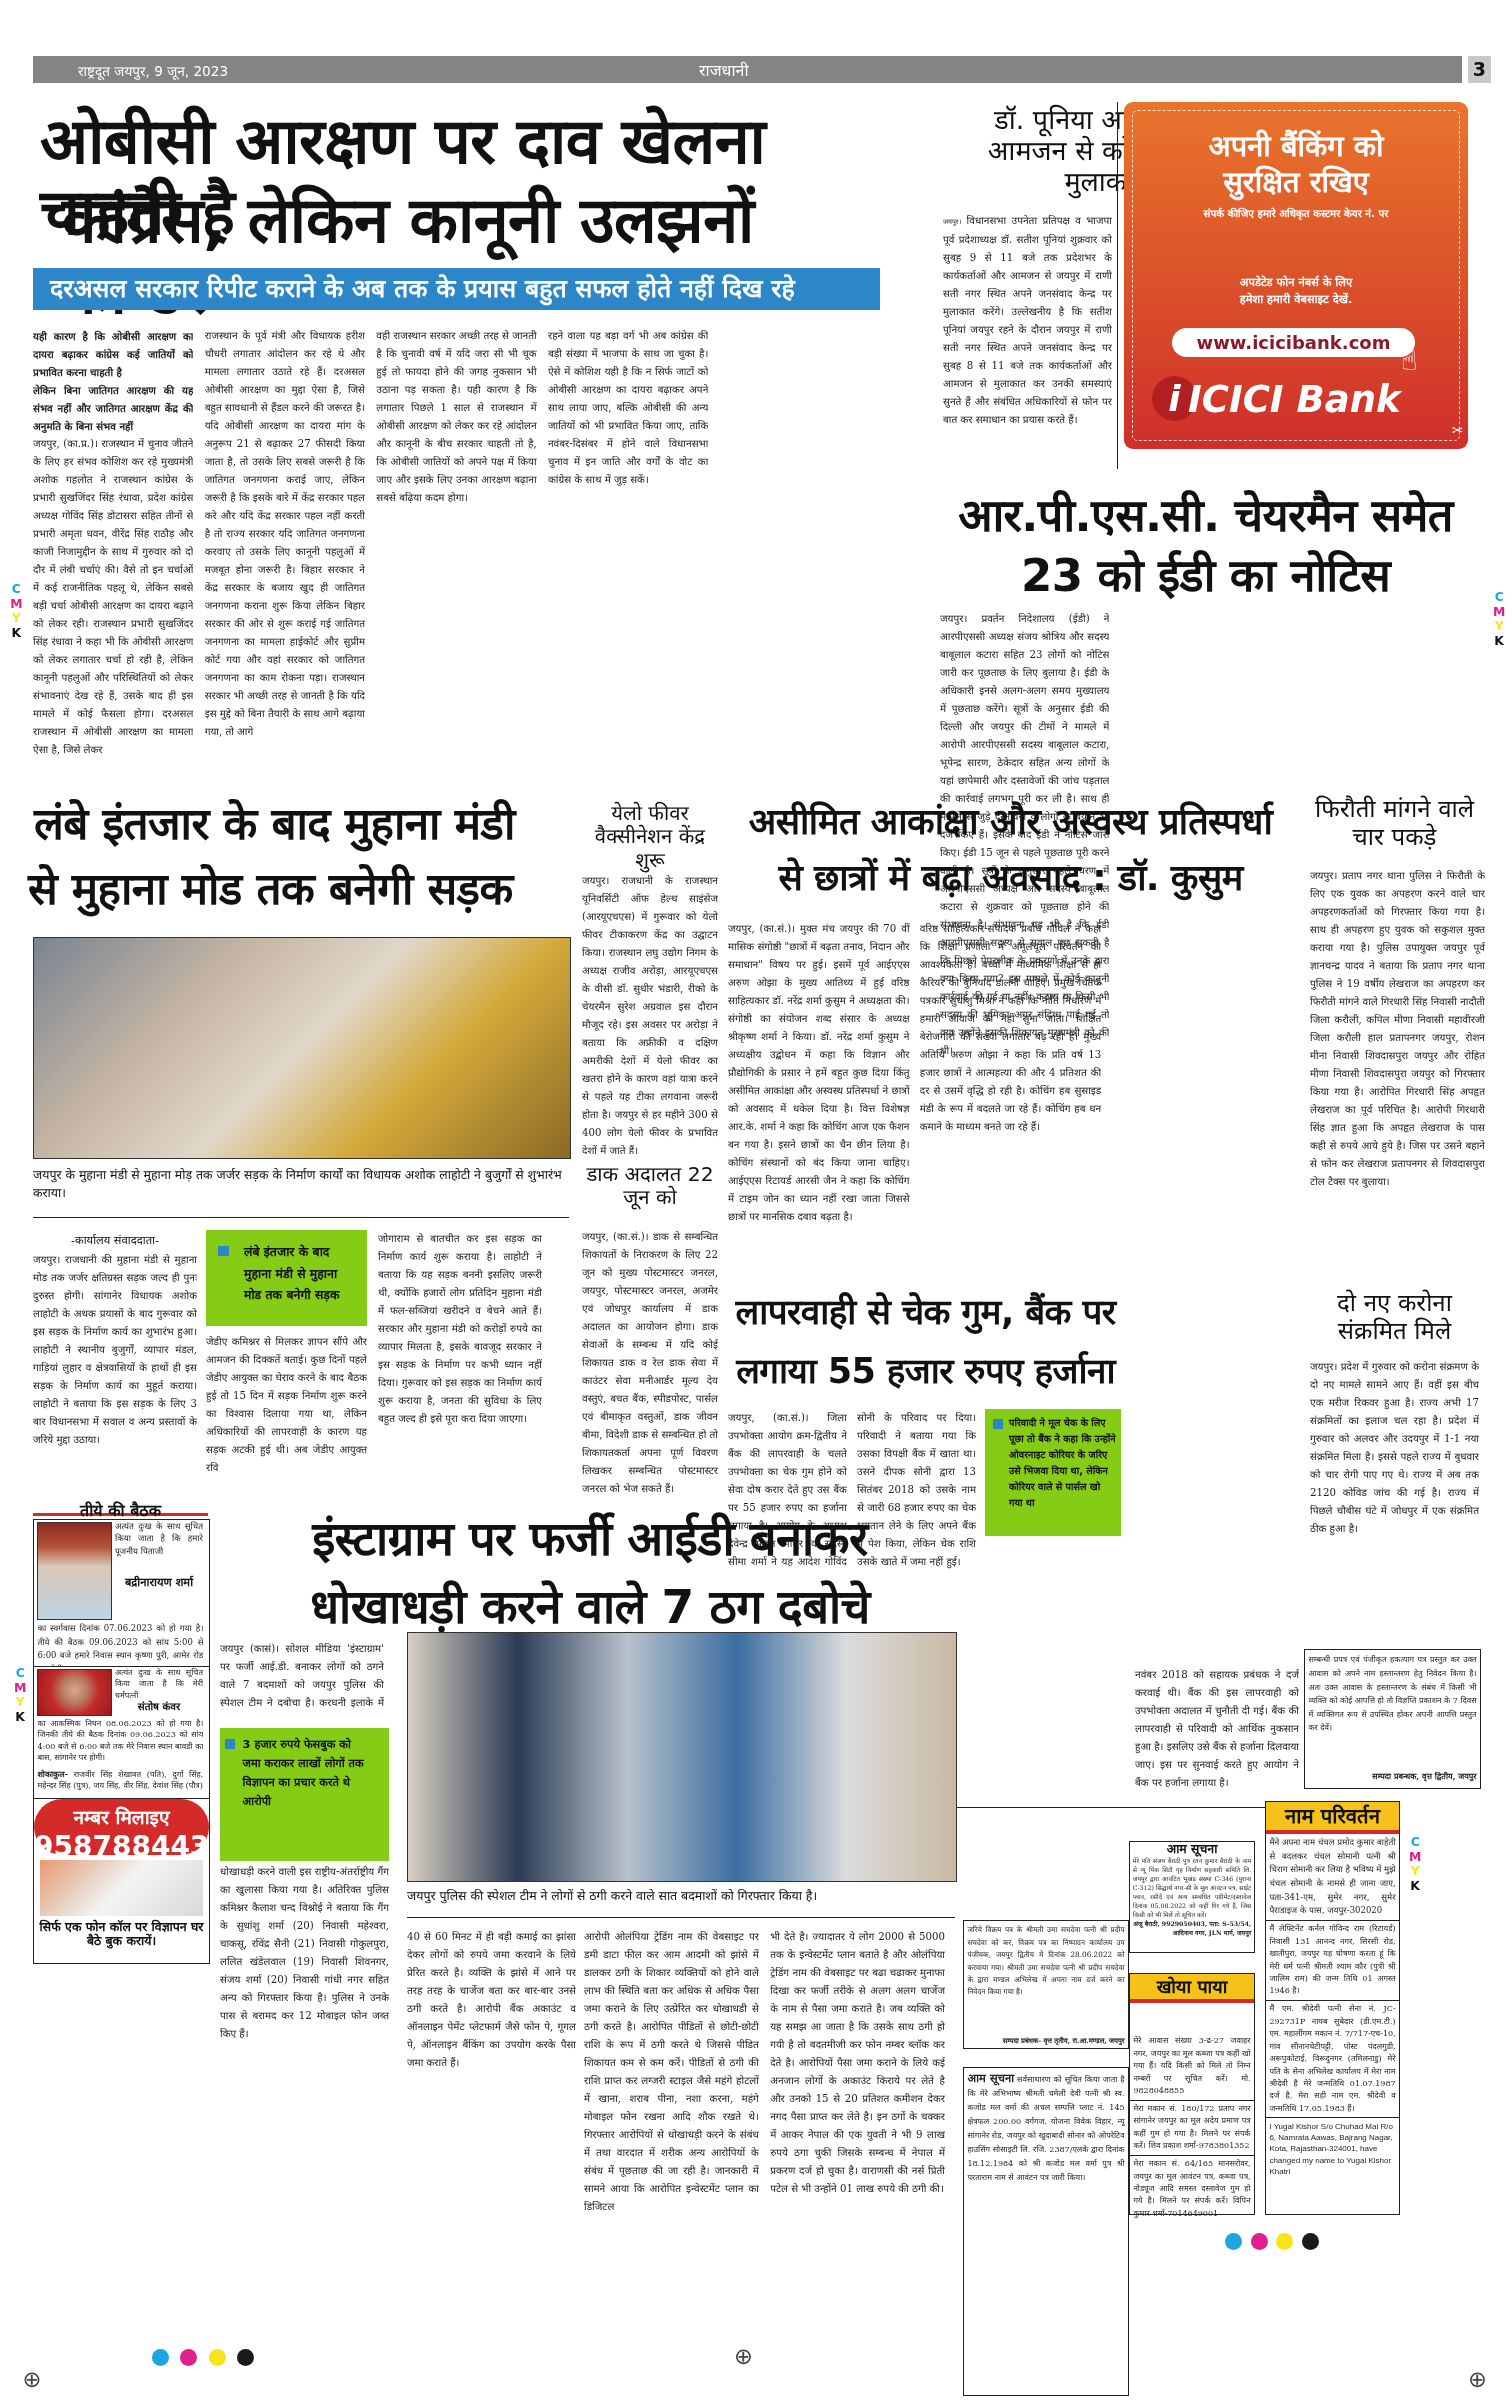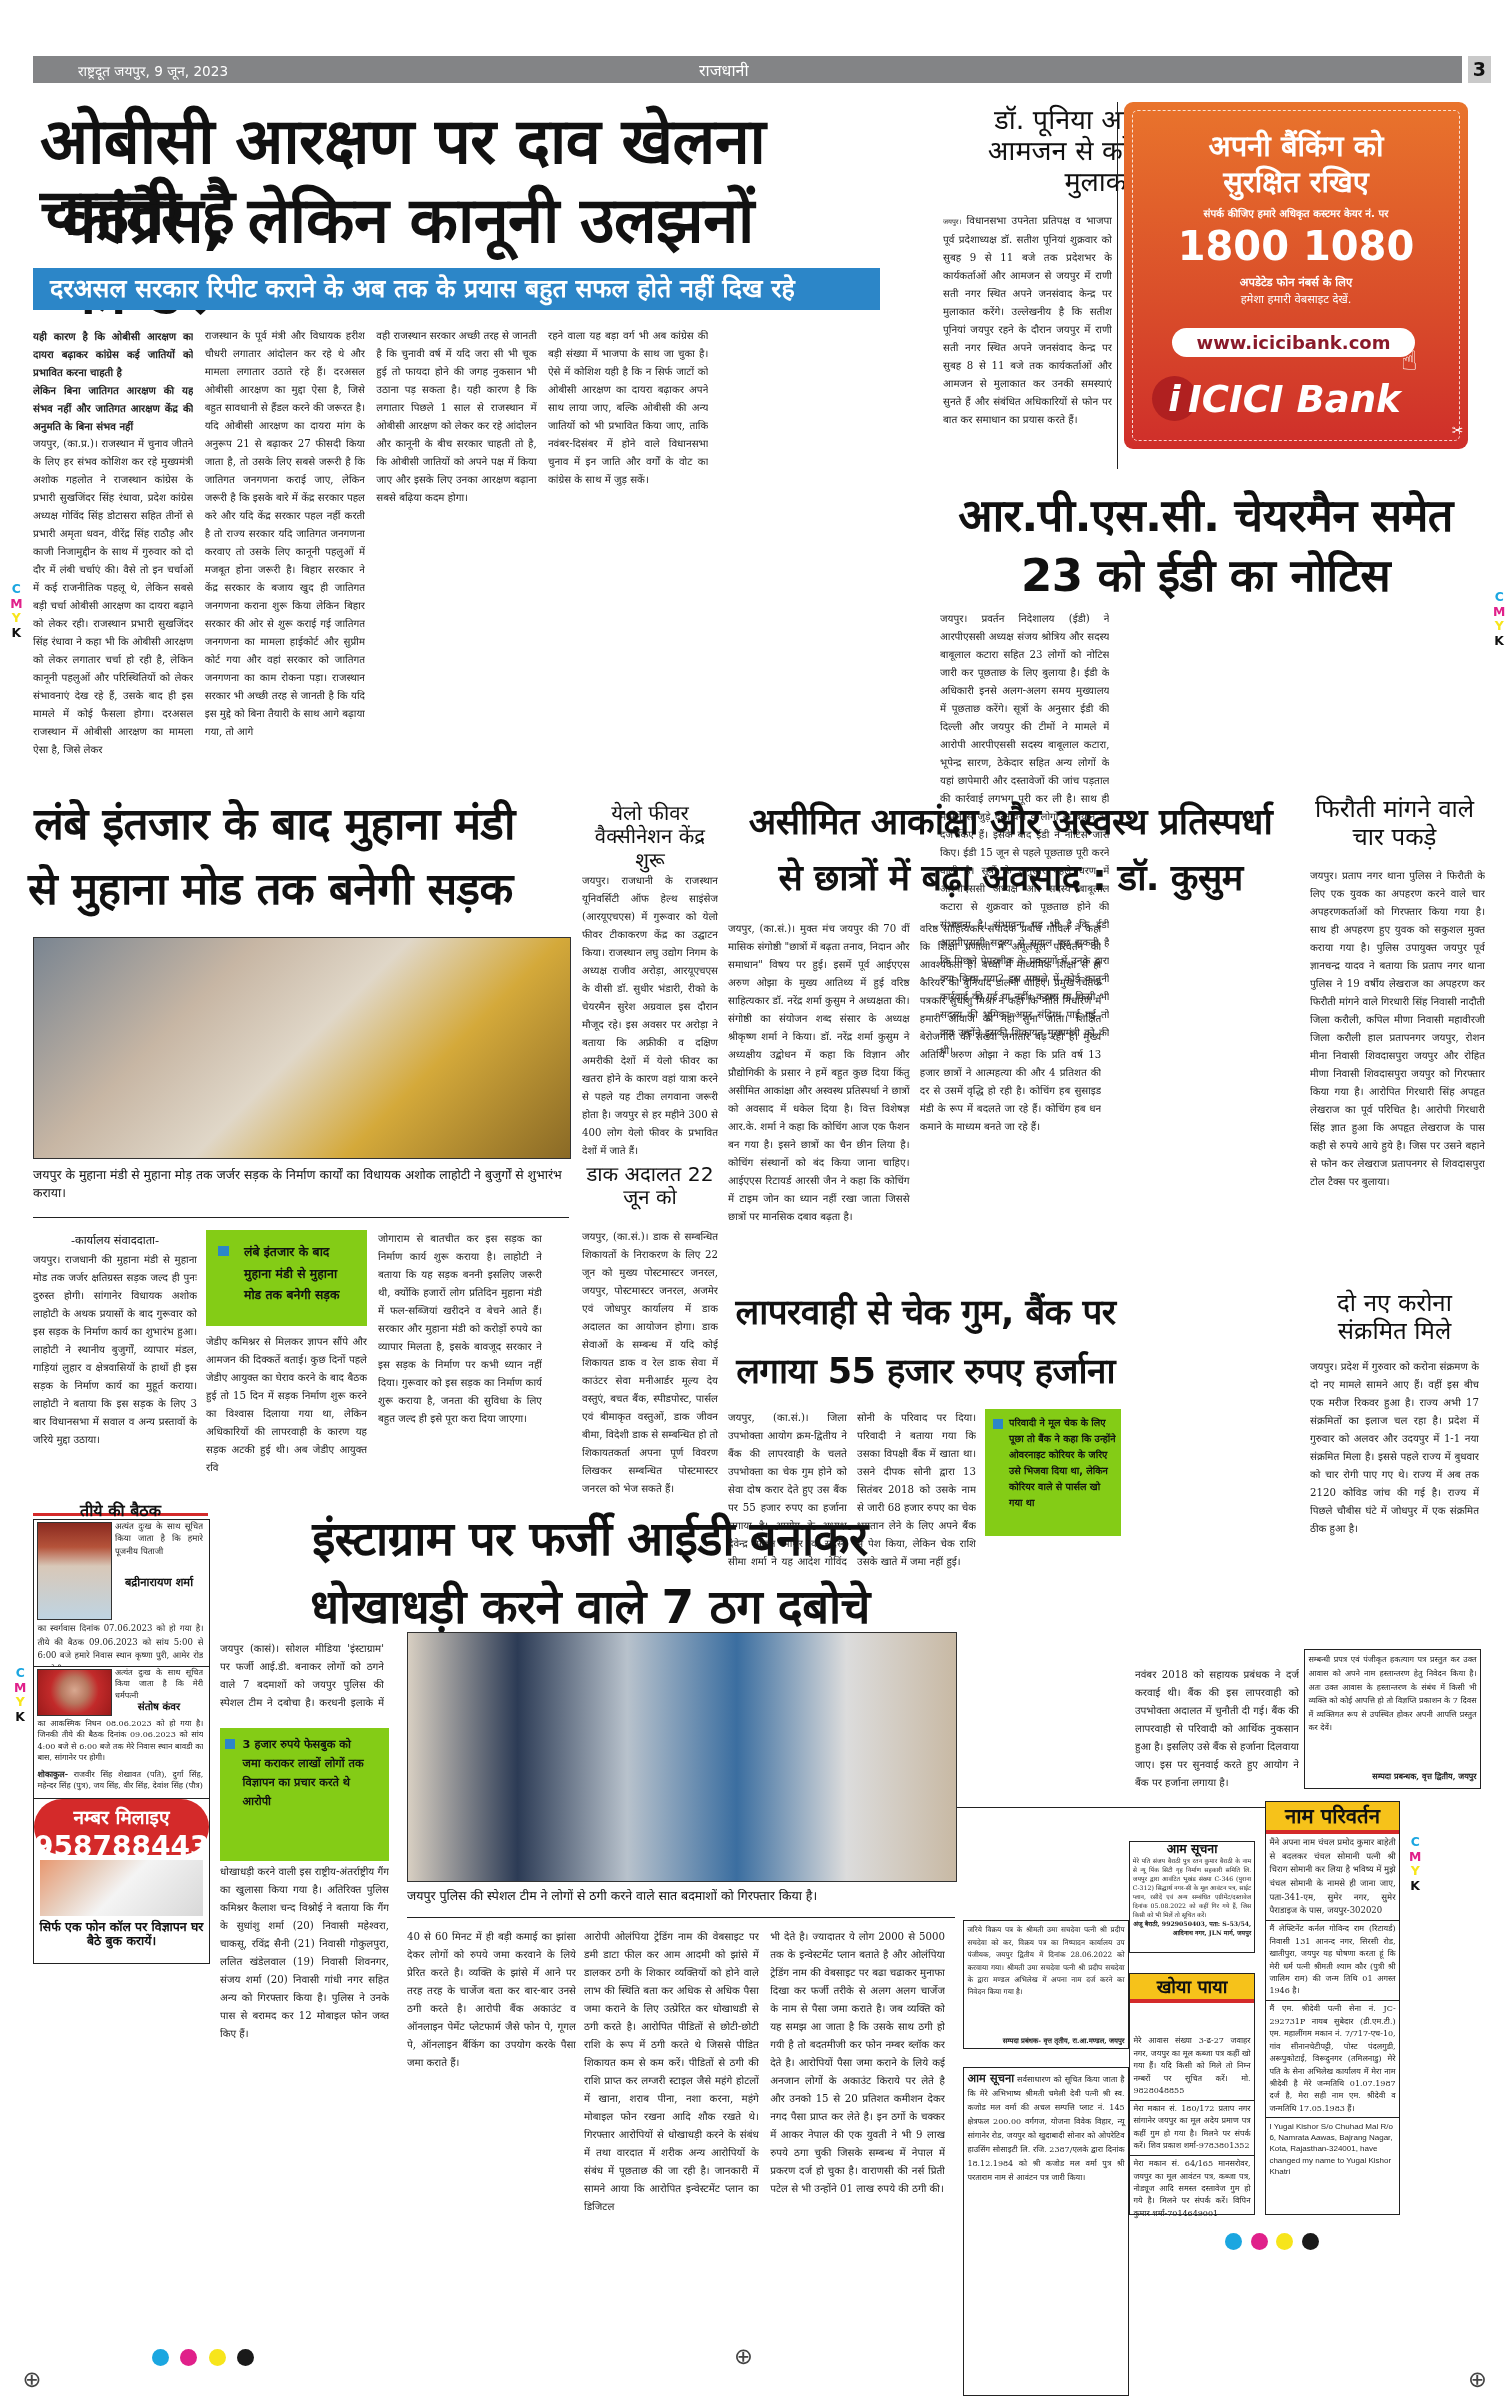--- a/index.html
+++ b/index.html
@@ -61,23 +61,22 @@
   <span style="font-size:6.8px;">जयपुर।</span>
   <span>विधानसभा उपनेता प्रतिपक्ष व भाजपा पूर्व प्रदेशाध्यक्ष डॉ. सतीश पूनियां शुक्रवार को सुबह 9 से 11 बजे तक प्रदेशभर के कार्यकर्ताओं और आमजन से जयपुर में राणी सती नगर स्थित अपने जनसंवाद केन्द्र पर मुलाकात करेंगे। उल्लेखनीय है कि सतीश पूनियां जयपुर रहने के दौरान जयपुर में राणी सती नगर स्थित अपने जनसंवाद केन्द्र पर सुबह 8 से 11 बजे तक कार्यकर्ताओं और आमजन से मुलाकात कर उनकी समस्याएं सुनते हैं और संबंधित अधिकारियों से फोन पर बात कर समाधान का प्रयास करते हैं।</span>
 </div>
 <div class="abs rule" style="left:1117px;top:102px;width:1.1px;height:367px;"></div>
 
 <div class="abs icici" style="left:1124px;top:102px;width:344px;height:347px;">
   <div class="dash"></div>
   <div class="abs" style="left:0;right:0;top:22.6px;font-size:29px;font-weight:bold;">अपनी बैंकिंग को</div>
   <div class="abs" style="left:0;right:0;top:59px;font-size:29px;font-weight:bold;">सुरक्षित रखिए</div>
   <div class="abs" style="left:0;right:0;top:104px;font-size:10.2px;font-weight:bold;">संपर्क कीजिए हमारे अधिकृत कस्टमर केयर नं. पर</div>
-  <div class="abs" style="left:0;right:0;top:121px;font-size:40px;font-weight:bold;">1800 1080</div>
   <div class="abs" style="left:0;right:0;top:172px;font-size:11.3px;font-weight:bold;">अपडेटेड फोन नंबर्स के लिए</div>
-  <div class="abs" style="left:0;right:0;top:189px;font-size:11.3px;font-weight:normal;">हमेशा हमारी वेबसाइट देखें.</div>
+  <div class="abs" style="left:0;right:0;top:189px;font-size:11.3px;font-weight:bold;">हमेशा हमारी वेबसाइट देखें.</div>
   <div class="abs urlpill" style="left:48px;top:226px;width:243px;height:29px;font-size:18px;line-height:29px;">www.icicibank.com</div>
   <div class="abs" style="left:277px;top:243px;font-size:27px;color:#fff;">☝</div>
   <div class="abs" style="left:28px;top:274px;width:45px;height:45px;border-radius:50%;background:#b02020;color:#fff;font-size:36px;font-style:italic;font-weight:bold;line-height:45px;">i</div>
   <div class="abs" style="left:64px;top:276px;font-size:37px;font-weight:bold;font-style:italic;">ICICI Bank</div>
   <div class="abs" style="right:4.5px;bottom:11.3px;font-size:13.6px;">✂</div>
 </div>
 
 <div class="abs hl" style="left:940px;top:491px;width:531px;font-size:45px;text-align:center;">आर.पी.एस.सी. चेयरमैन समेत</div>
 <div class="abs hl" style="left:940px;top:551px;width:531px;font-size:45px;text-align:center;">23 को ईडी का नोटिस</div>
 <div class="abs" style="left:940px;top:610px;width:531px;height:164px;column-count:3;column-gap:11.3px;">

